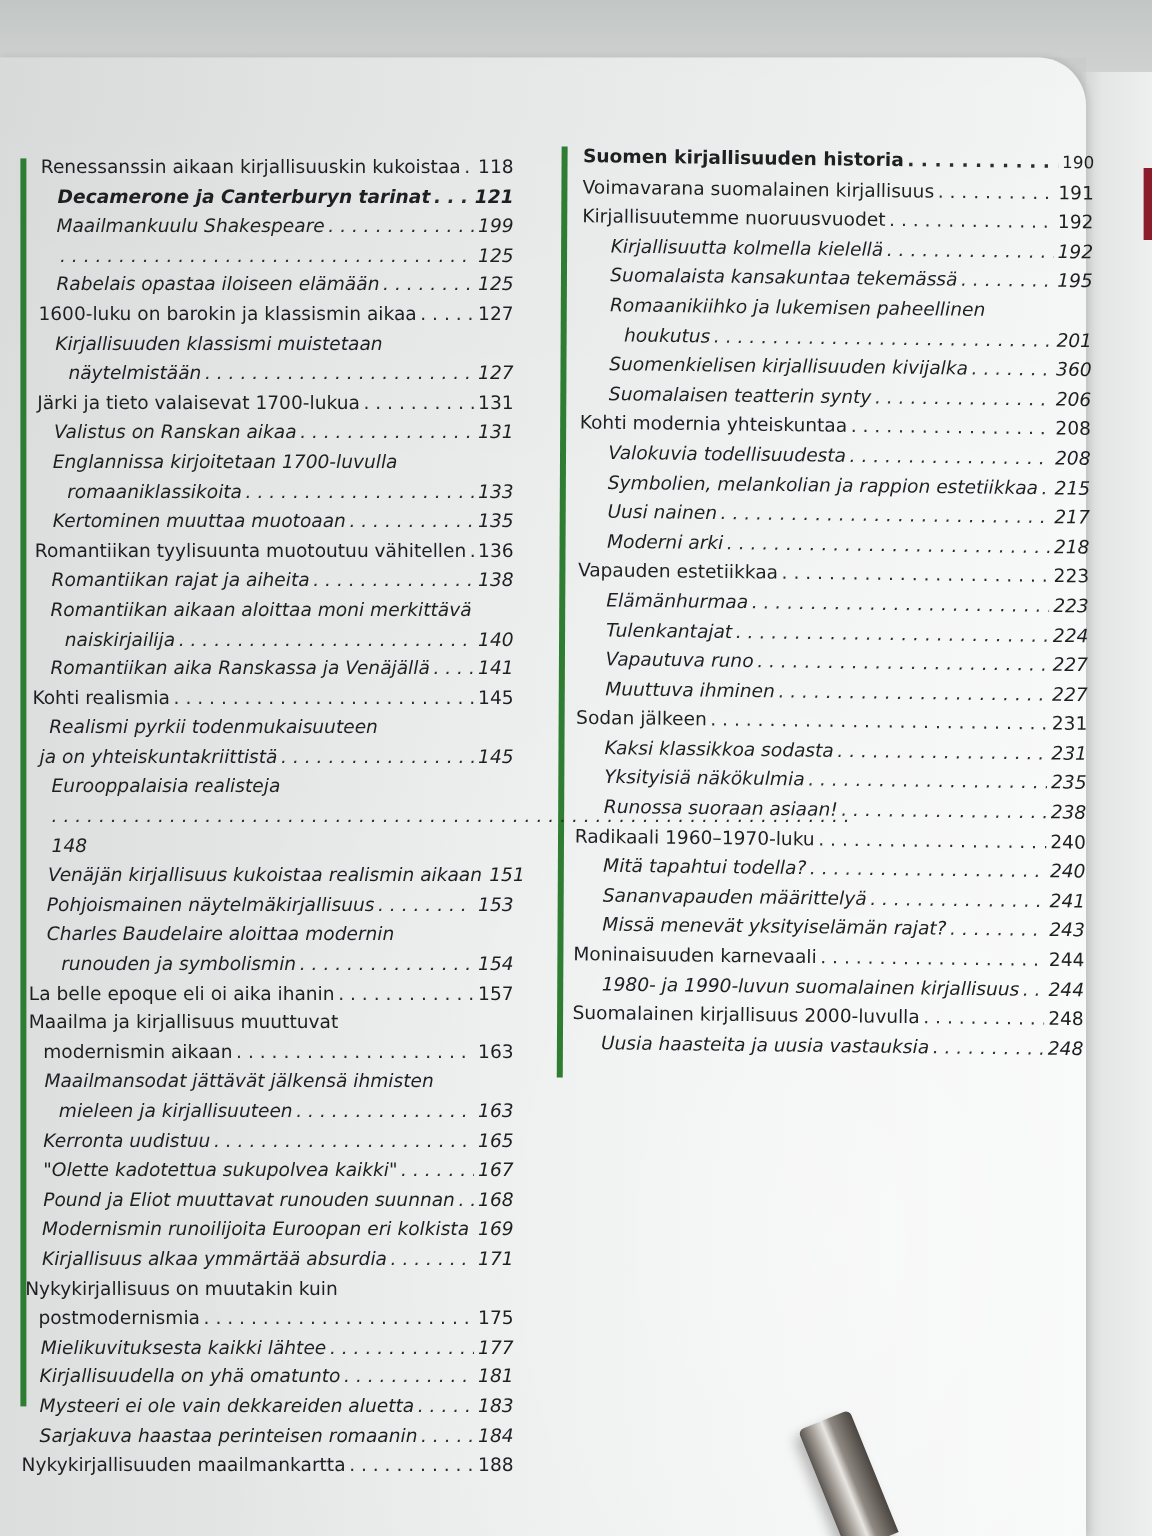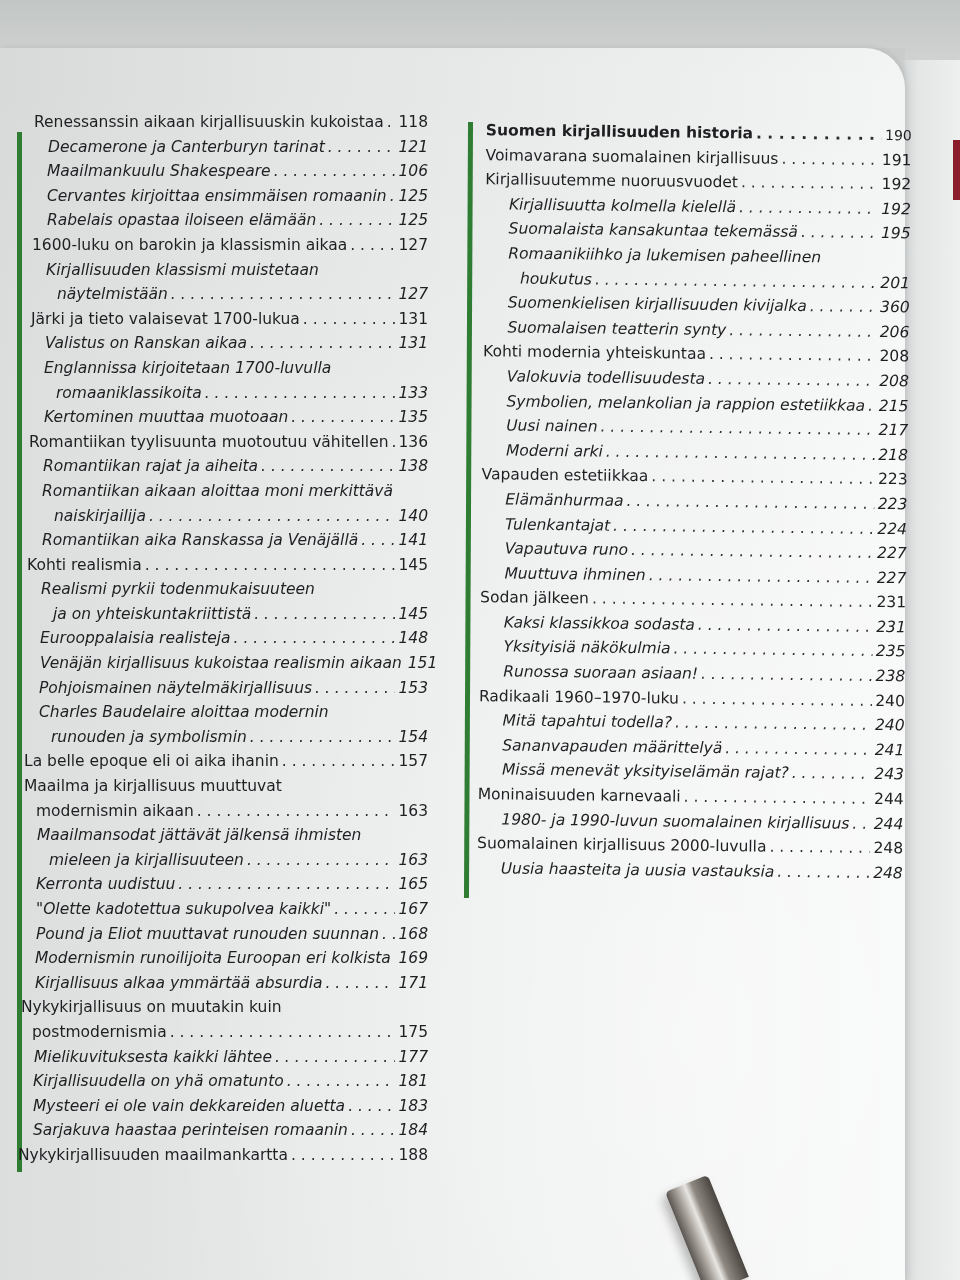--- a/index.html
+++ b/index.html
@@ -42,21 +42,21 @@
       position: absolute;
       left: 953px; top: 140px;
       width: 7px; height: 60px;
       background: #8a1c2c;
     }
     .toc-col {
       position: absolute;
       font-size: 15.5px;
       line-height: 24.6px;
     }
-    .col-left { left: 8px; top: 110px; width: 420px; }
+    .col-left { left: 8px; top: 127px; width: 420px; }
     .col-right { left: 472px; top: 118px; width: 440px; transform: rotate(0.7deg); transform-origin: left top; }
     .green-bar {
       position: absolute;
       width: 5px;
       background: #2e7d32;
     }
     .bar-left { left: 17px; top: 132px; height: 1040px; }
     .bar-right { left: 466px; top: 122px; height: 776px; transform: rotate(0.3deg); }
 
     .entry {
@@ -105,32 +105,31 @@
 
 <div class="green-bar bar-left"></div>
 <div class="green-bar bar-right"></div>
 
 <div class="toc-col col-left" id="col-left">
     <div class="entry lvl1" style="padding-left: 26px; margin-left: 0px;">
       <span class="title">Renessanssin aikaan kirjallisuuskin kukoistaa</span>
       <span class="leader"></span>
       <span class="page-num">118</span>
     </div>
-    <div class="entry sub" style="padding-left: 40px; margin-left: 0px;">
+    <div class="entry sub" style="padding-left: 40px; margin-left: 0px; font-weight: bold;">
       <span class="title">Decamerone ja Canterburyn tarinat</span>
       <span class="leader"></span>
       <span class="page-num">121</span>
     </div>
     <div class="entry sub" style="padding-left: 40px; margin-left: -1px;">
       <span class="title">Maailmankuulu Shakespeare</span>
       <span class="leader"></span>
-      <span class="page-num">106</span>
+      <span class="page-num">199</span>
     </div>
     <div class="entry sub" style="padding-left: 40px; margin-left: -1px;">
-      <span class="title">Cervantes kirjoittaa ensimmäisen romaanin</span>
       <span class="leader"></span>
       <span class="page-num">125</span>
     </div>
     <div class="entry sub" style="padding-left: 40px; margin-left: -1px;">
       <span class="title">Rabelais opastaa iloiseen elämään</span>
       <span class="leader"></span>
       <span class="page-num">125</span>
     </div>
     <div class="entry lvl1" style="padding-left: 26px; margin-left: -2px; align-items: flex-end;">
       <span class="title">1600-luku on barokin ja klassismin aikaa</span>
@@ -184,26 +183,26 @@
       <span class="title">Romantiikan aika Ranskassa ja Venäjällä</span>
       <span class="leader"></span>
       <span class="page-num">141</span>
     </div>
     <div class="entry lvl1" style="padding-left: 26px; margin-left: -7px;">
       <span class="title">Kohti realismia</span>
       <span class="leader"></span>
       <span class="page-num">145</span>
     </div>
     <div class="cont sub" style="padding-left: 40px; font-style: italic; margin-left: -7px;">Realismi pyrkii todenmukaisuuteen</div>
-    <div class="entry sub" style="padding-left: 52px; margin-left: -7px;">
+    <div class="entry sub" style="padding-left: 32px; margin-left: -7px;">
       <span class="title">ja on yhteiskuntakriittistä</span>
       <span class="leader"></span>
       <span class="page-num">145</span>
     </div>
-    <div class="entry sub" style="padding-left: 40px; margin-left: -8px;">
+    <div class="entry sub" style="padding-left: 40px; margin-left: -8px; flex-direction: column;">
       <span class="title">Eurooppalaisia realisteja</span>
       <span class="leader"></span>
       <span class="page-num">148</span>
     </div>
     <div class="entry sub" style="padding-left: 40px; margin-left: -8px;">
       <span class="title">Venäjän kirjallisuus kukoistaa realismin aikaan</span>
       <span class="leader"></span>
       <span class="page-num">151</span>
     </div>
     <div class="entry sub" style="padding-left: 40px; margin-left: -9px; align-items: flex-end;">

